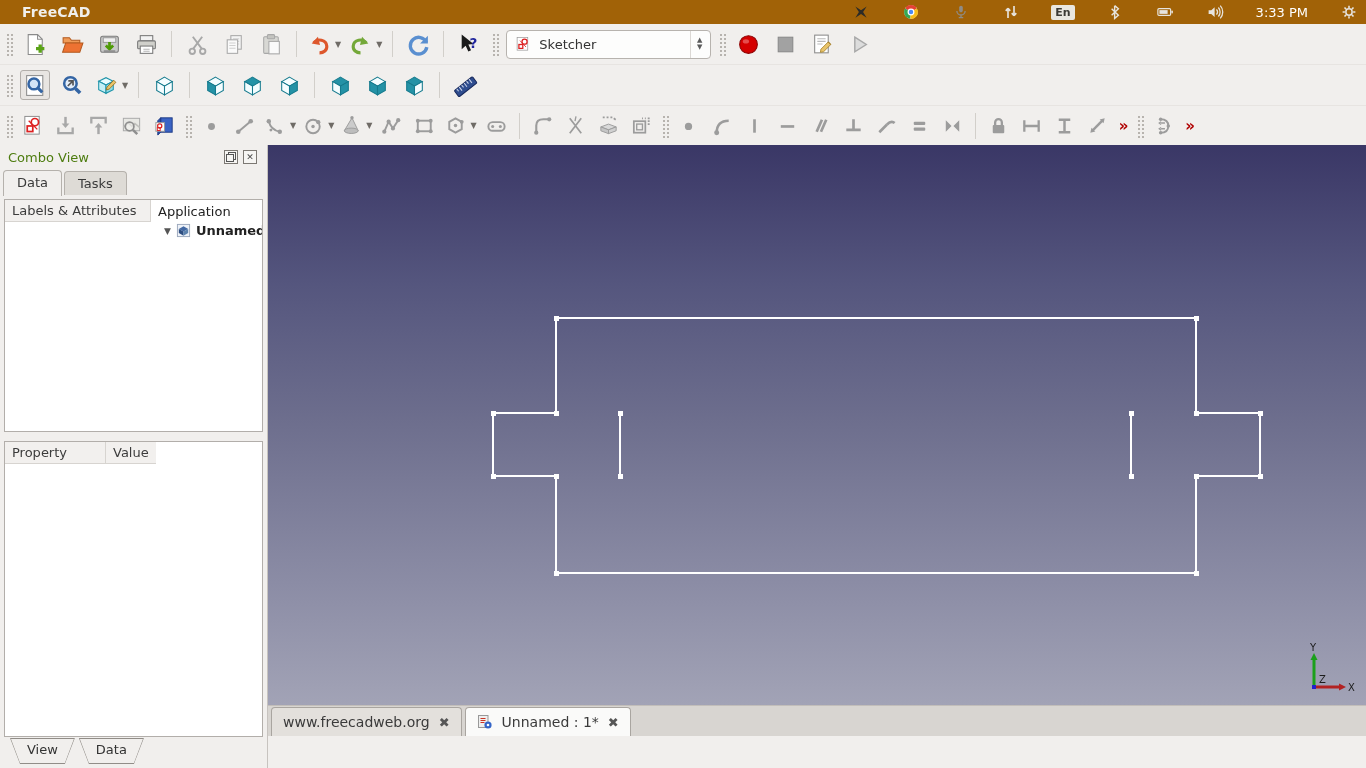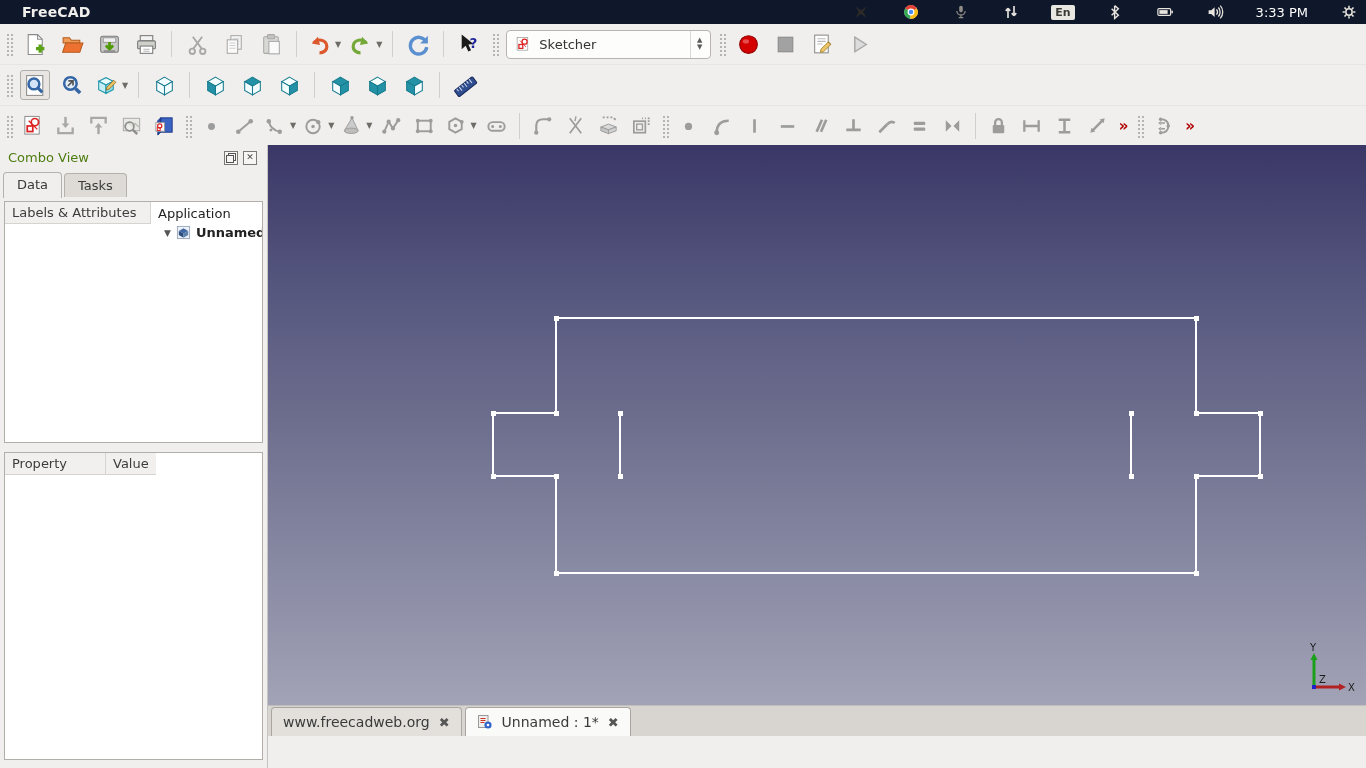--- a/index.html
+++ b/index.html
@@ -1,21 +1,21 @@
 <!DOCTYPE html>
 <html><head>
 <meta charset="utf-8">
 <style>
   * { margin:0; padding:0; box-sizing:border-box; }
   html,body { width:1366px; height:768px; overflow:hidden; background:#f1efed; }
   #app { width:1366px; height:768px; display:flex; flex-direction:column;
          font-family:"DejaVu Sans", sans-serif; font-size:13px; color:#333; }
 
   
-  .sysbar { height:24px; background:#0f172a; display:flex; align-items:center; padding:0 8px; flex:0 0 auto; }
+  .sysbar { height:24px; background:#a16207; display:flex; align-items:center; padding:0 8px; flex:0 0 auto; }
   .systitle { font-weight:bold; font-size:14px; color:#f0efec; margin-left:14px; letter-spacing:.2px; }
   .tray { margin-left:auto; display:flex; align-items:center; gap:31px; }
   .tray .ticon { width:19px; height:19px; display:flex; align-items:center; justify-content:center; }
   .tray svg { width:18px; height:18px; display:block; }
   .kbd { background:#e9e7e1; color:#3b3a35; font-size:11px; font-weight:bold; padding:1px 4px; border-radius:2px; line-height:13px; }
   .trayclock { color:#fff; font-size:13px; }
 
   
   .trow { background:#f1efed; display:flex; align-items:center; padding:0 5px; flex:0 0 auto; }
   #tb-row1 { height:40px; gap:7px; }
@@ -627,20 +627,28 @@
       </div>
 
       <div class="whitebox propbox">
         <div class="gridhead prophead">
           <span class="col1">Property</span>
           <span style="padding:0 7px">Value</span>
         </div>
         <div style="flex:1"></div>
       </div>
 
+      <div class="dockfoot">
+        <div class="sttab">
+            <span>View</span>
+          </div>
+        <div class="sttab">
+            <span>Data</span>
+          </div>
+      </div>
     </div>
 
     <div class="viewport">
       <div class="canvas" id="canvas" style="background: linear-gradient(rgb(58, 55, 102) 0%, rgb(85, 86, 126) 25%, rgb(110, 111, 142) 50%, rgb(139, 140, 165) 78%, rgb(162, 163, 182) 100%);">
         <svg class="sketch" id="sketch-svg" width="1098" height="560" viewBox="0 0 1098 560" shape-rendering="crispEdges">
             <line x1="288" y1="173" x2="928" y2="173" stroke="#ffffff" stroke-width="2"></line>
             <line x1="288" y1="173" x2="288" y2="268" stroke="#ffffff" stroke-width="2"></line>
             <line x1="288" y1="268" x2="225" y2="268" stroke="#ffffff" stroke-width="2"></line>
             <line x1="225" y1="268" x2="225" y2="331" stroke="#ffffff" stroke-width="2"></line>
             <line x1="225" y1="331" x2="288" y2="331" stroke="#ffffff" stroke-width="2"></line>

